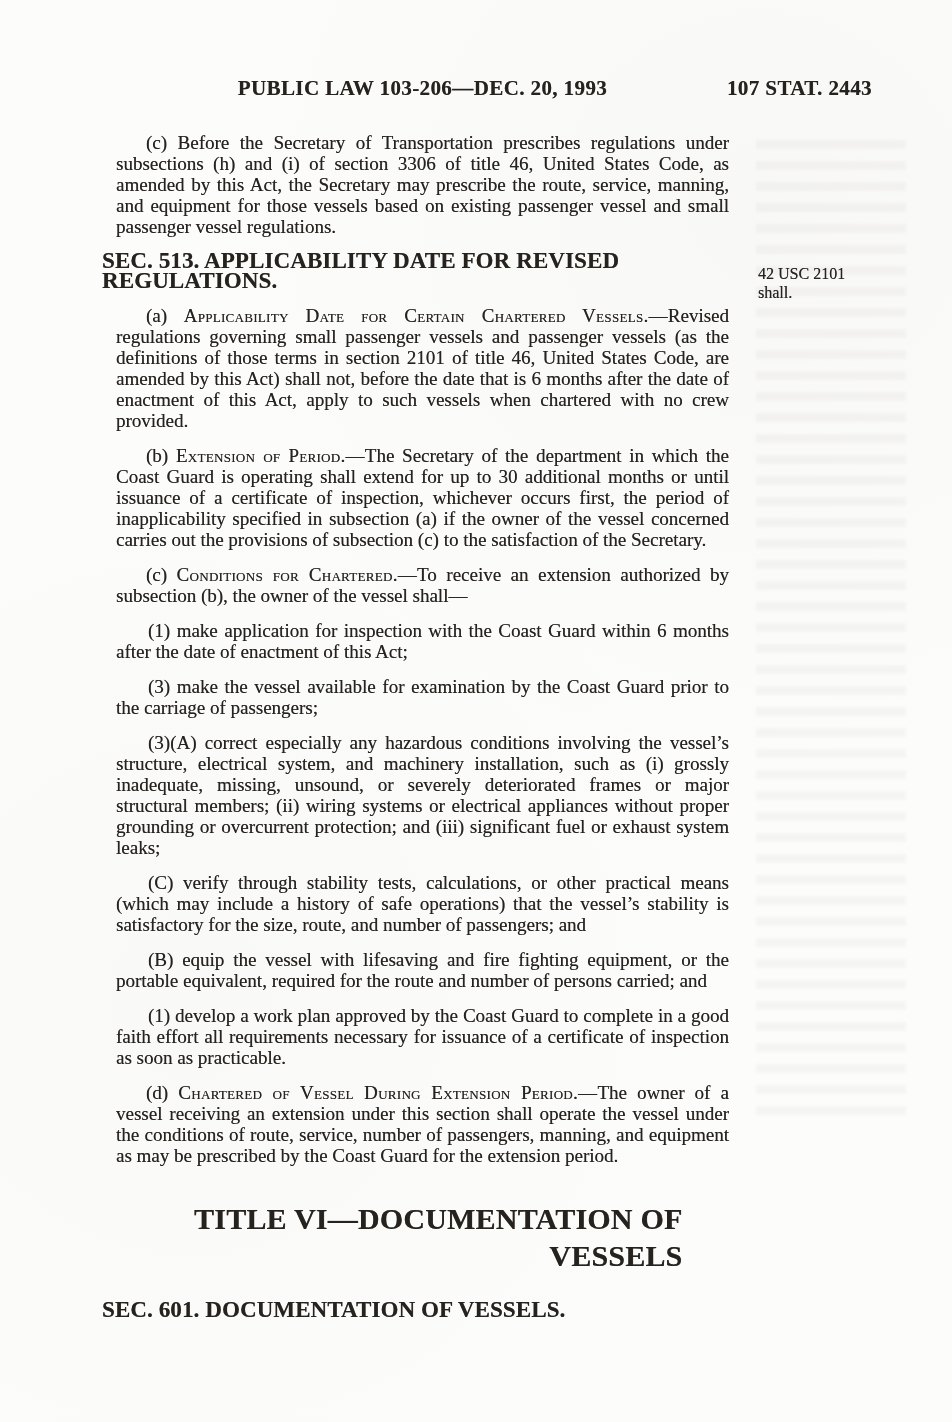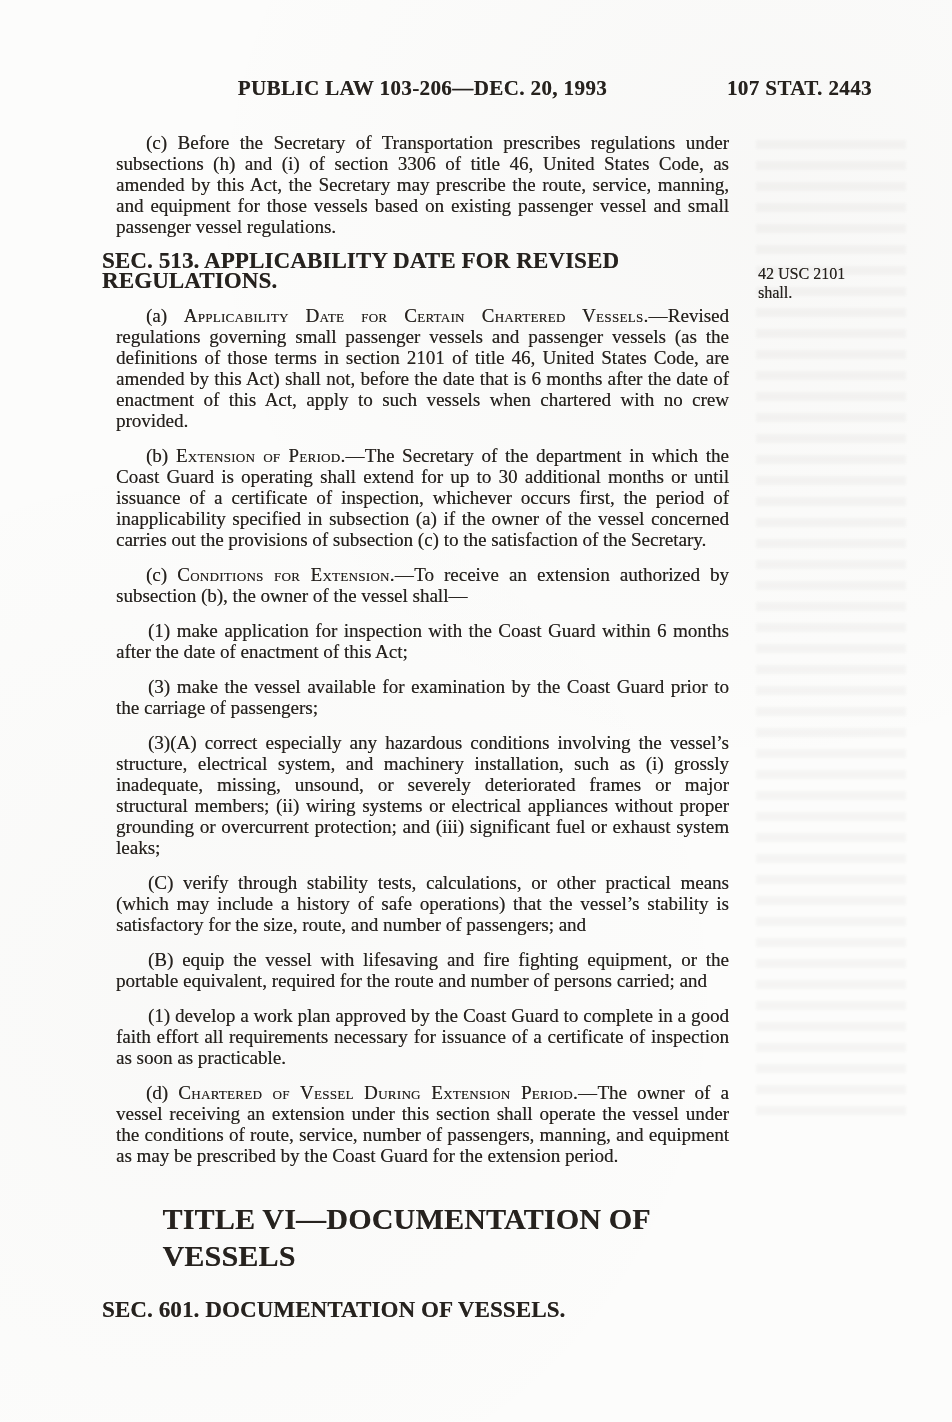--- a/index.html
+++ b/index.html
@@ -62,21 +62,21 @@
     line-height: 20px;
     margin: 13px 0 7px 0 !important;
     text-align: left;
     text-indent: 0;
     letter-spacing: 0.1px;
   }
   .title-heading {
     font-weight: bold;
     font-size: 30px;
     line-height: 37px;
-    text-align: left;
+    text-align: right;
     text-indent: 0;
     width: 520px;
     margin: 34px auto 26px auto !important;
     letter-spacing: 0.2px;
   }
   .sc { font-variant: small-caps; letter-spacing: 0.3px; }
   .margin-note {
     position: absolute;
     left: 758px;
     top: 233px;
@@ -112,21 +112,21 @@
   <div class="running-header ink">
     <div class="pl-title">PUBLIC LAW 103-206—DEC. 20, 1993</div>
     <div class="stat-number">107 STAT. 2443</div>
   </div>
 
   <div class="content-column ink">
       <p class="p-indent"><span>(c) Before the Secretary of Transportation prescribes regulations under subsections (h) and (i) of section 3306 of title 46, United States Code, as amended by this Act, the Secretary may prescribe the route, service, manning, and equipment for those vessels based on existing passenger vessel and small passenger vessel regulations.</span></p>
       <p class="sec-heading"><span>SEC. 513. APPLICABILITY DATE FOR REVISED REGULATIONS.</span></p>
       <p class="p-indent"><span>(a) </span><span class="sc">Applicability Date for Certain Chartered Vessels.—</span><span>Revised regulations governing small passenger vessels and passenger vessels (as the definitions of those terms in section 2101 of title 46, United States Code, are amended by this Act) shall not, before the date that is 6 months after the date of enactment of this Act, apply to such vessels when chartered with no crew provided.</span></p>
       <p class="p-indent"><span>(b) </span><span class="sc">Extension of Period.—</span><span>The Secretary of the department in which the Coast Guard is operating shall extend for up to 30 additional months or until issuance of a certificate of inspection, whichever occurs first, the period of inapplicability specified in subsection (a) if the owner of the vessel concerned carries out the provisions of subsection (c) to the satisfaction of the Secretary.</span></p>
-      <p class="p-indent"><span>(c) </span><span class="sc">Conditions for Extension.—</span><span>To receive an extension authorized by subsection (b), the owner of the vessel shall—</span></p>
+      <p class="p-indent"><span>(c) </span><span class="sc">Conditions for Chartered.—</span><span>To receive an extension authorized by subsection (b), the owner of the vessel shall—</span></p>
       <p class="p-clause"><span>(1) make application for inspection with the Coast Guard within 6 months after the date of enactment of this Act;</span></p>
       <p class="p-clause"><span>(3) make the vessel available for examination by the Coast Guard prior to the carriage of passengers;</span></p>
       <p class="p-clause"><span>(3)(A) correct especially any hazardous conditions involving the vessel’s structure, electrical system, and machinery installation, such as (i) grossly inadequate, missing, unsound, or severely deteriorated frames or major structural members; (ii) wiring systems or electrical appliances without proper grounding or overcurrent protection; and (iii) significant fuel or exhaust system leaks;</span></p>
       <p class="p-clause"><span>(C) verify through stability tests, calculations, or other practical means (which may include a history of safe operations) that the vessel’s stability is satisfactory for the size, route, and number of passengers; and</span></p>
       <p class="p-clause"><span>(B) equip the vessel with lifesaving and fire fighting equipment, or the portable equivalent, required for the route and number of persons carried; and</span></p>
       <p class="p-clause"><span>(1) develop a work plan approved by the Coast Guard to complete in a good faith effort all requirements necessary for issuance of a certificate of inspection as soon as practicable.</span></p>
       <p class="p-indent"><span>(d) </span><span class="sc">Chartered of Vessel During Extension Period.—</span><span>The owner of a vessel receiving an extension under this section shall operate the vessel under the conditions of route, service, number of passengers, manning, and equipment as may be prescribed by the Coast Guard for the extension period.</span></p>
       <p class="title-heading"><span>TITLE VI—DOCUMENTATION OF VESSELS</span></p>
       <p class="sec-heading"><span>SEC. 601. DOCUMENTATION OF VESSELS.</span></p>
     </div>

